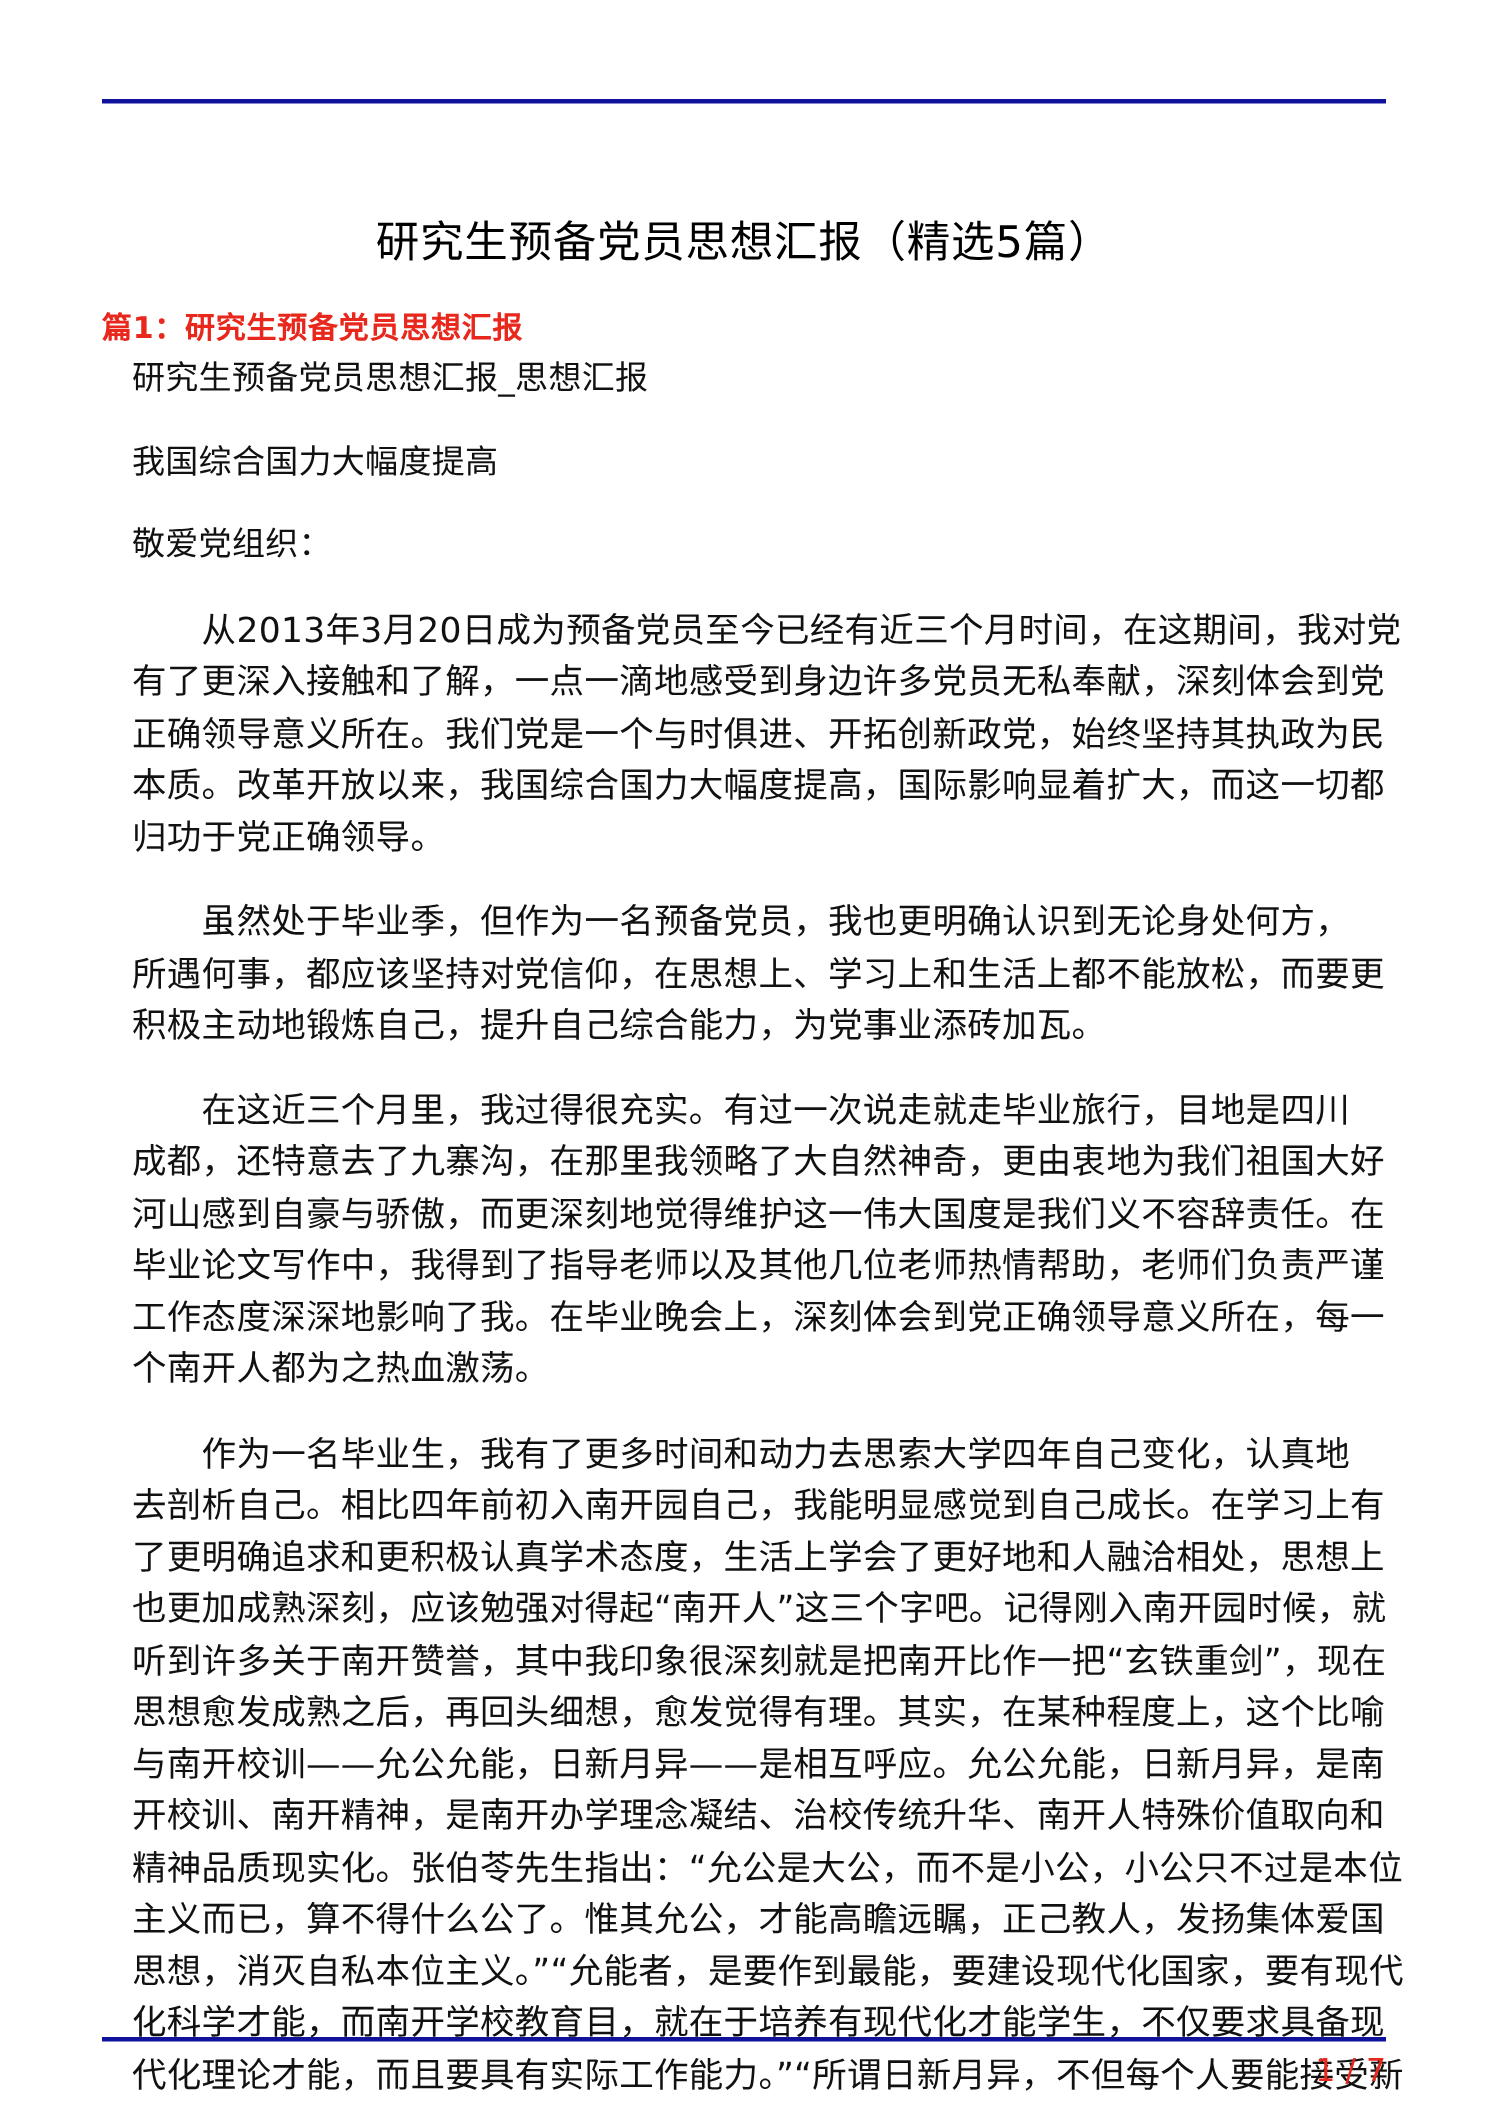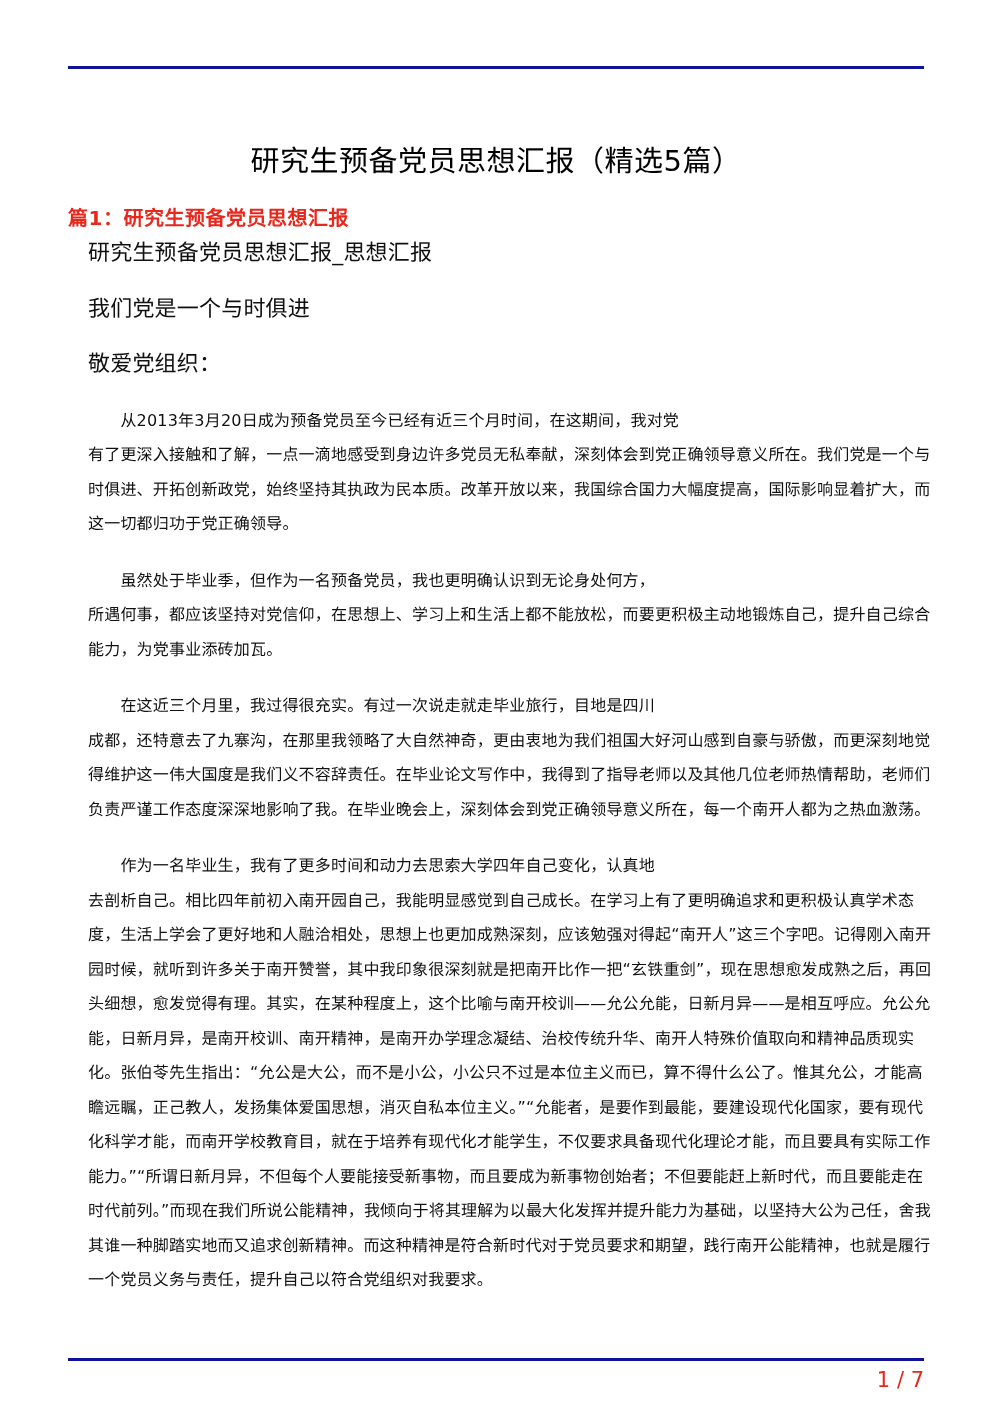--- a/index.html
+++ b/index.html
@@ -61,21 +61,21 @@
 
   
   .body-block {
     position: absolute;
     top: 236px;
     left: 88px;
     width: 848px;
   }
   p.para {
     margin: 0 0 0 0;
-    font-size: 16px;
+    font-size: 23px;
     line-height: 34.5px;
     color: #111111;
     text-align: left;
     white-space: pre-wrap;
     word-break: break-all;
     letter-spacing: 0.2px;
   }
   .spacer-sm { height: 21px; }
   .spacer-md { height: 22px; }
 
@@ -110,21 +110,21 @@
 
   <h1 class="doc-title">研究生预备党员思想汇报（精选5篇）</h1>
 
   <h2 class="section-heading">篇1：研究生预备党员思想汇报</h2>
 
   <div class="body-block">
 
     <p class="lead">研究生预备党员思想汇报_思想汇报</p>
     <div class="spacer-sm"></div>
 
-    <p class="lead">我们党是一个与时俱进</p>
+    <p class="lead">我国综合国力大幅度提高</p>
     <div class="spacer-sm"></div>
 
     <p class="lead">敬爱党组织：</p>
     <div class="spacer-md"></div>
 
     <p class="para">　　从2013年3月20日成为预备党员至今已经有近三个月时间，在这期间，我对党
 有了更深入接触和了解，一点一滴地感受到身边许多党员无私奉献，深刻体会到党正确领导意义所在。我们党是一个与时俱进、开拓创新政党，始终坚持其执政为民本质。改革开放以来，我国综合国力大幅度提高，国际影响显着扩大，而这一切都归功于党正确领导。</p>
     <div class="spacer-md"></div>
 
     <p class="para">　　虽然处于毕业季，但作为一名预备党员，我也更明确认识到无论身处何方，

